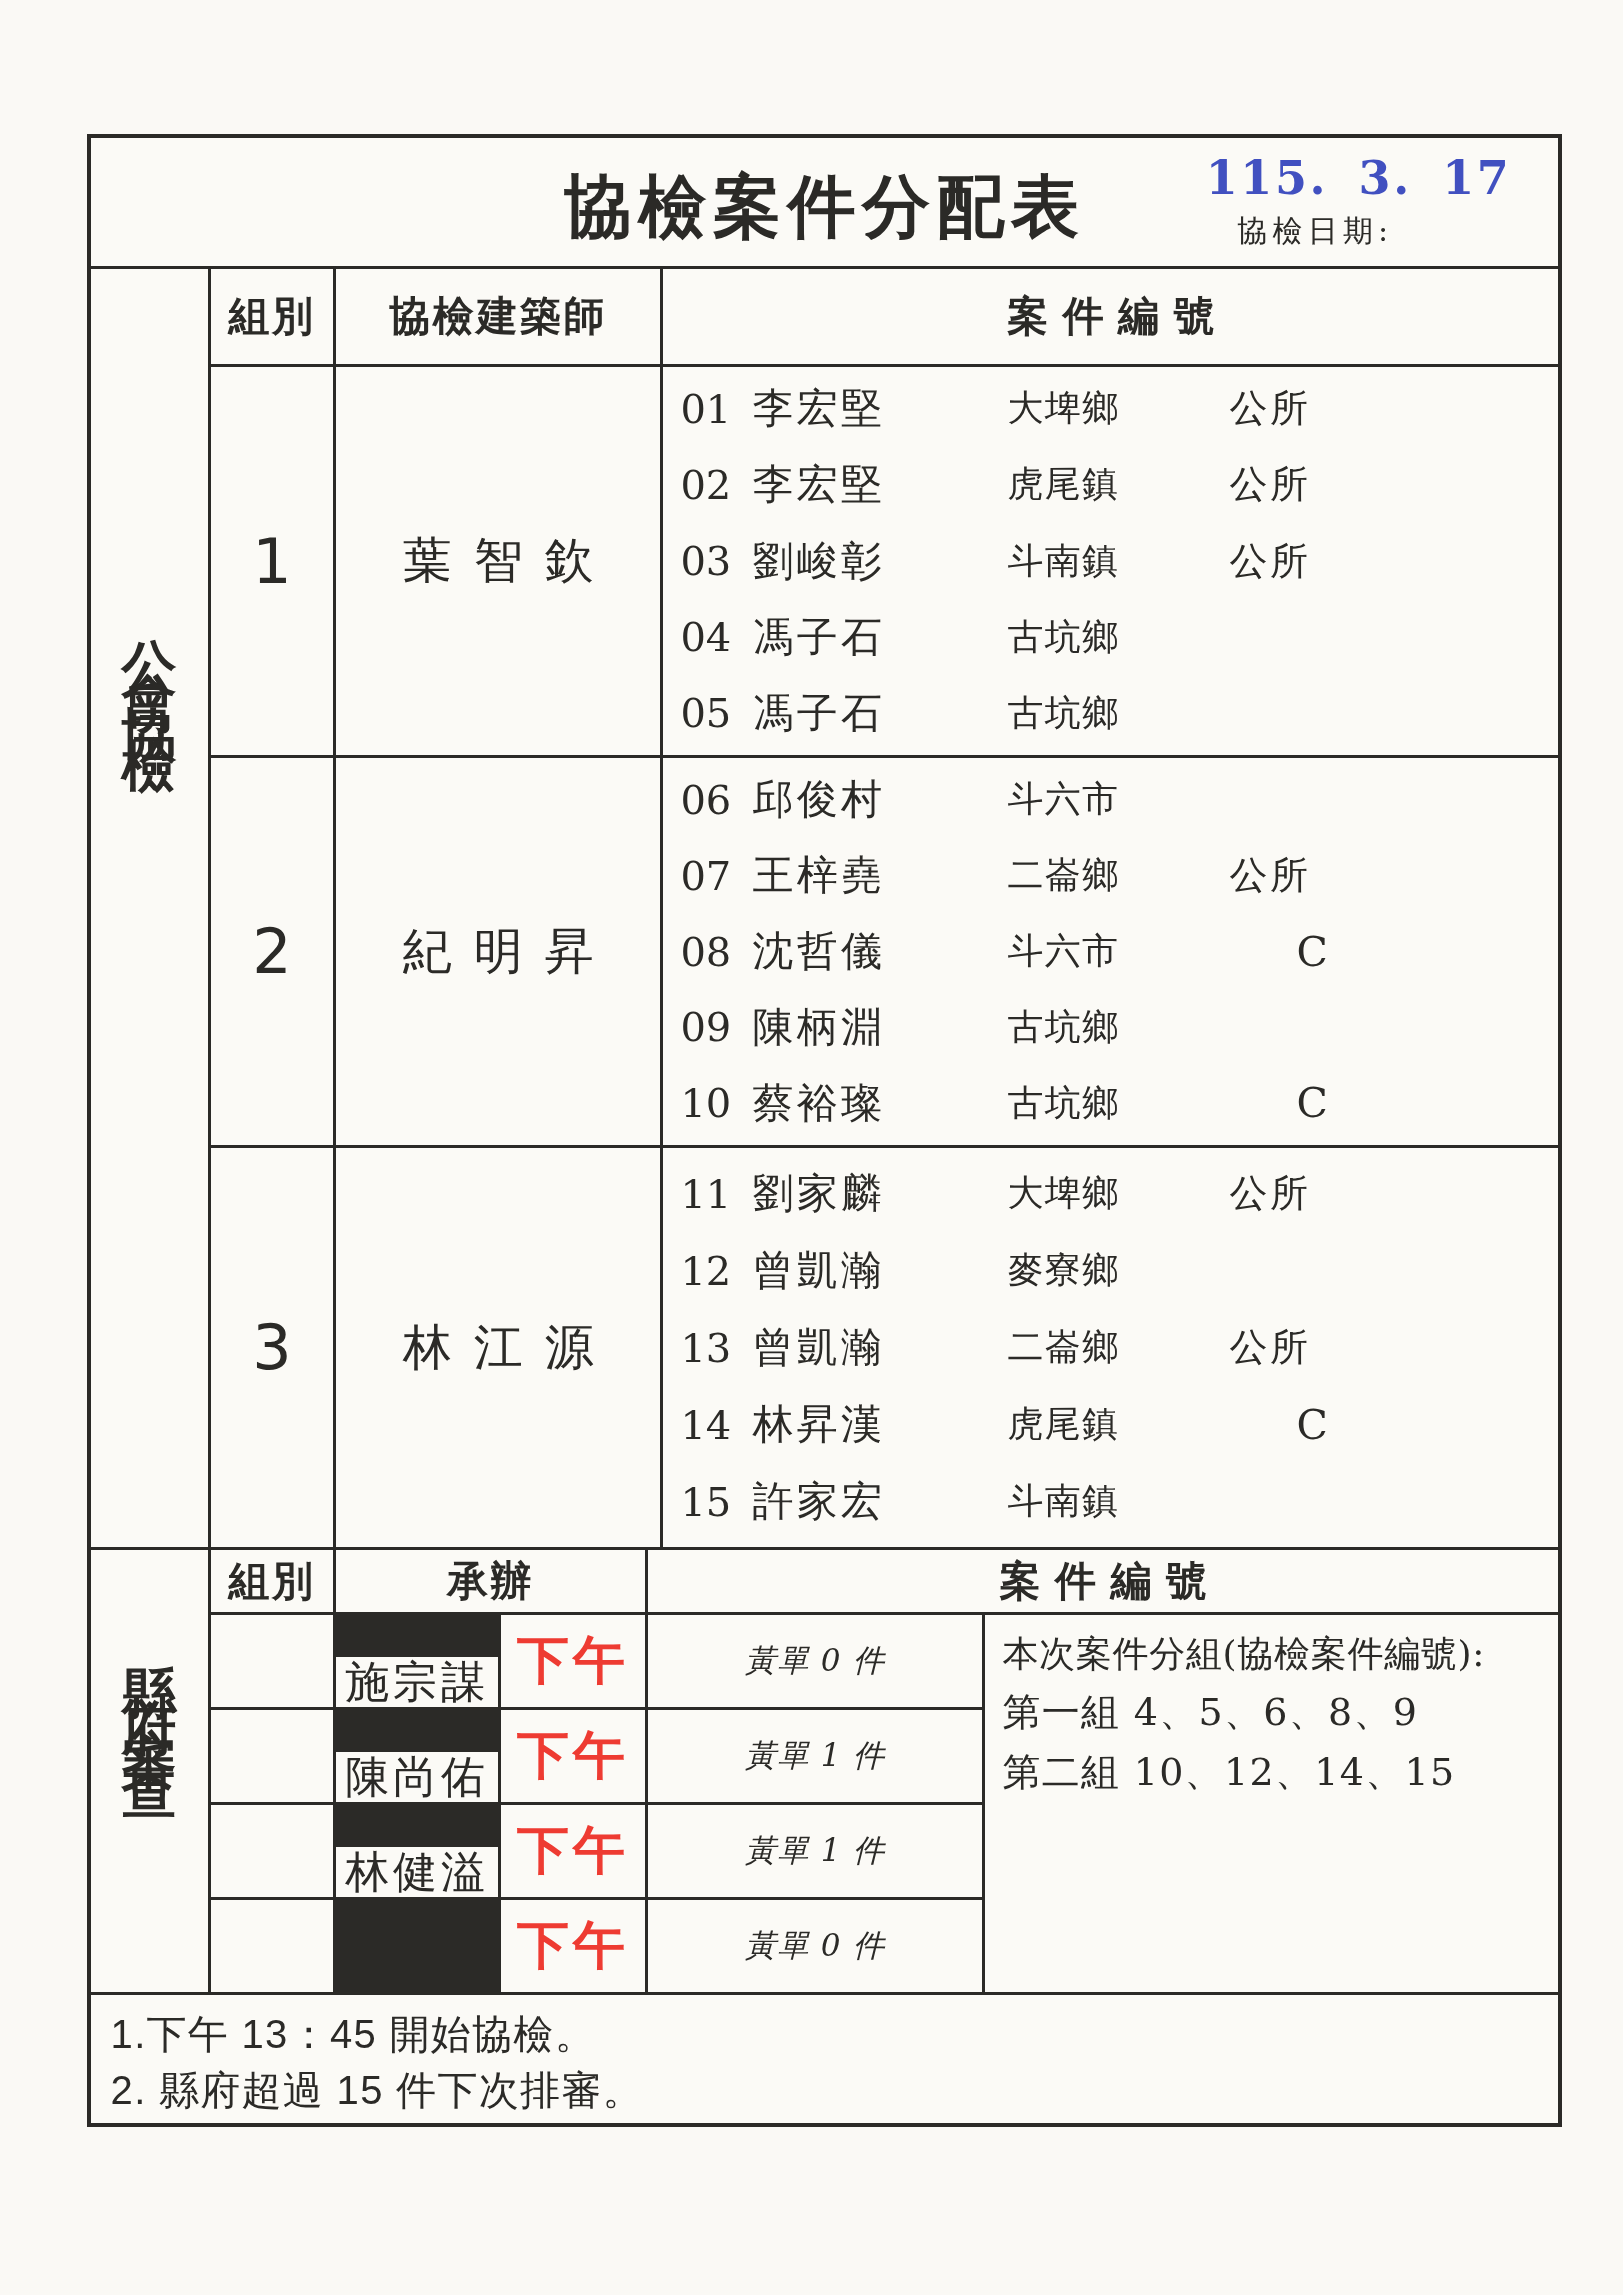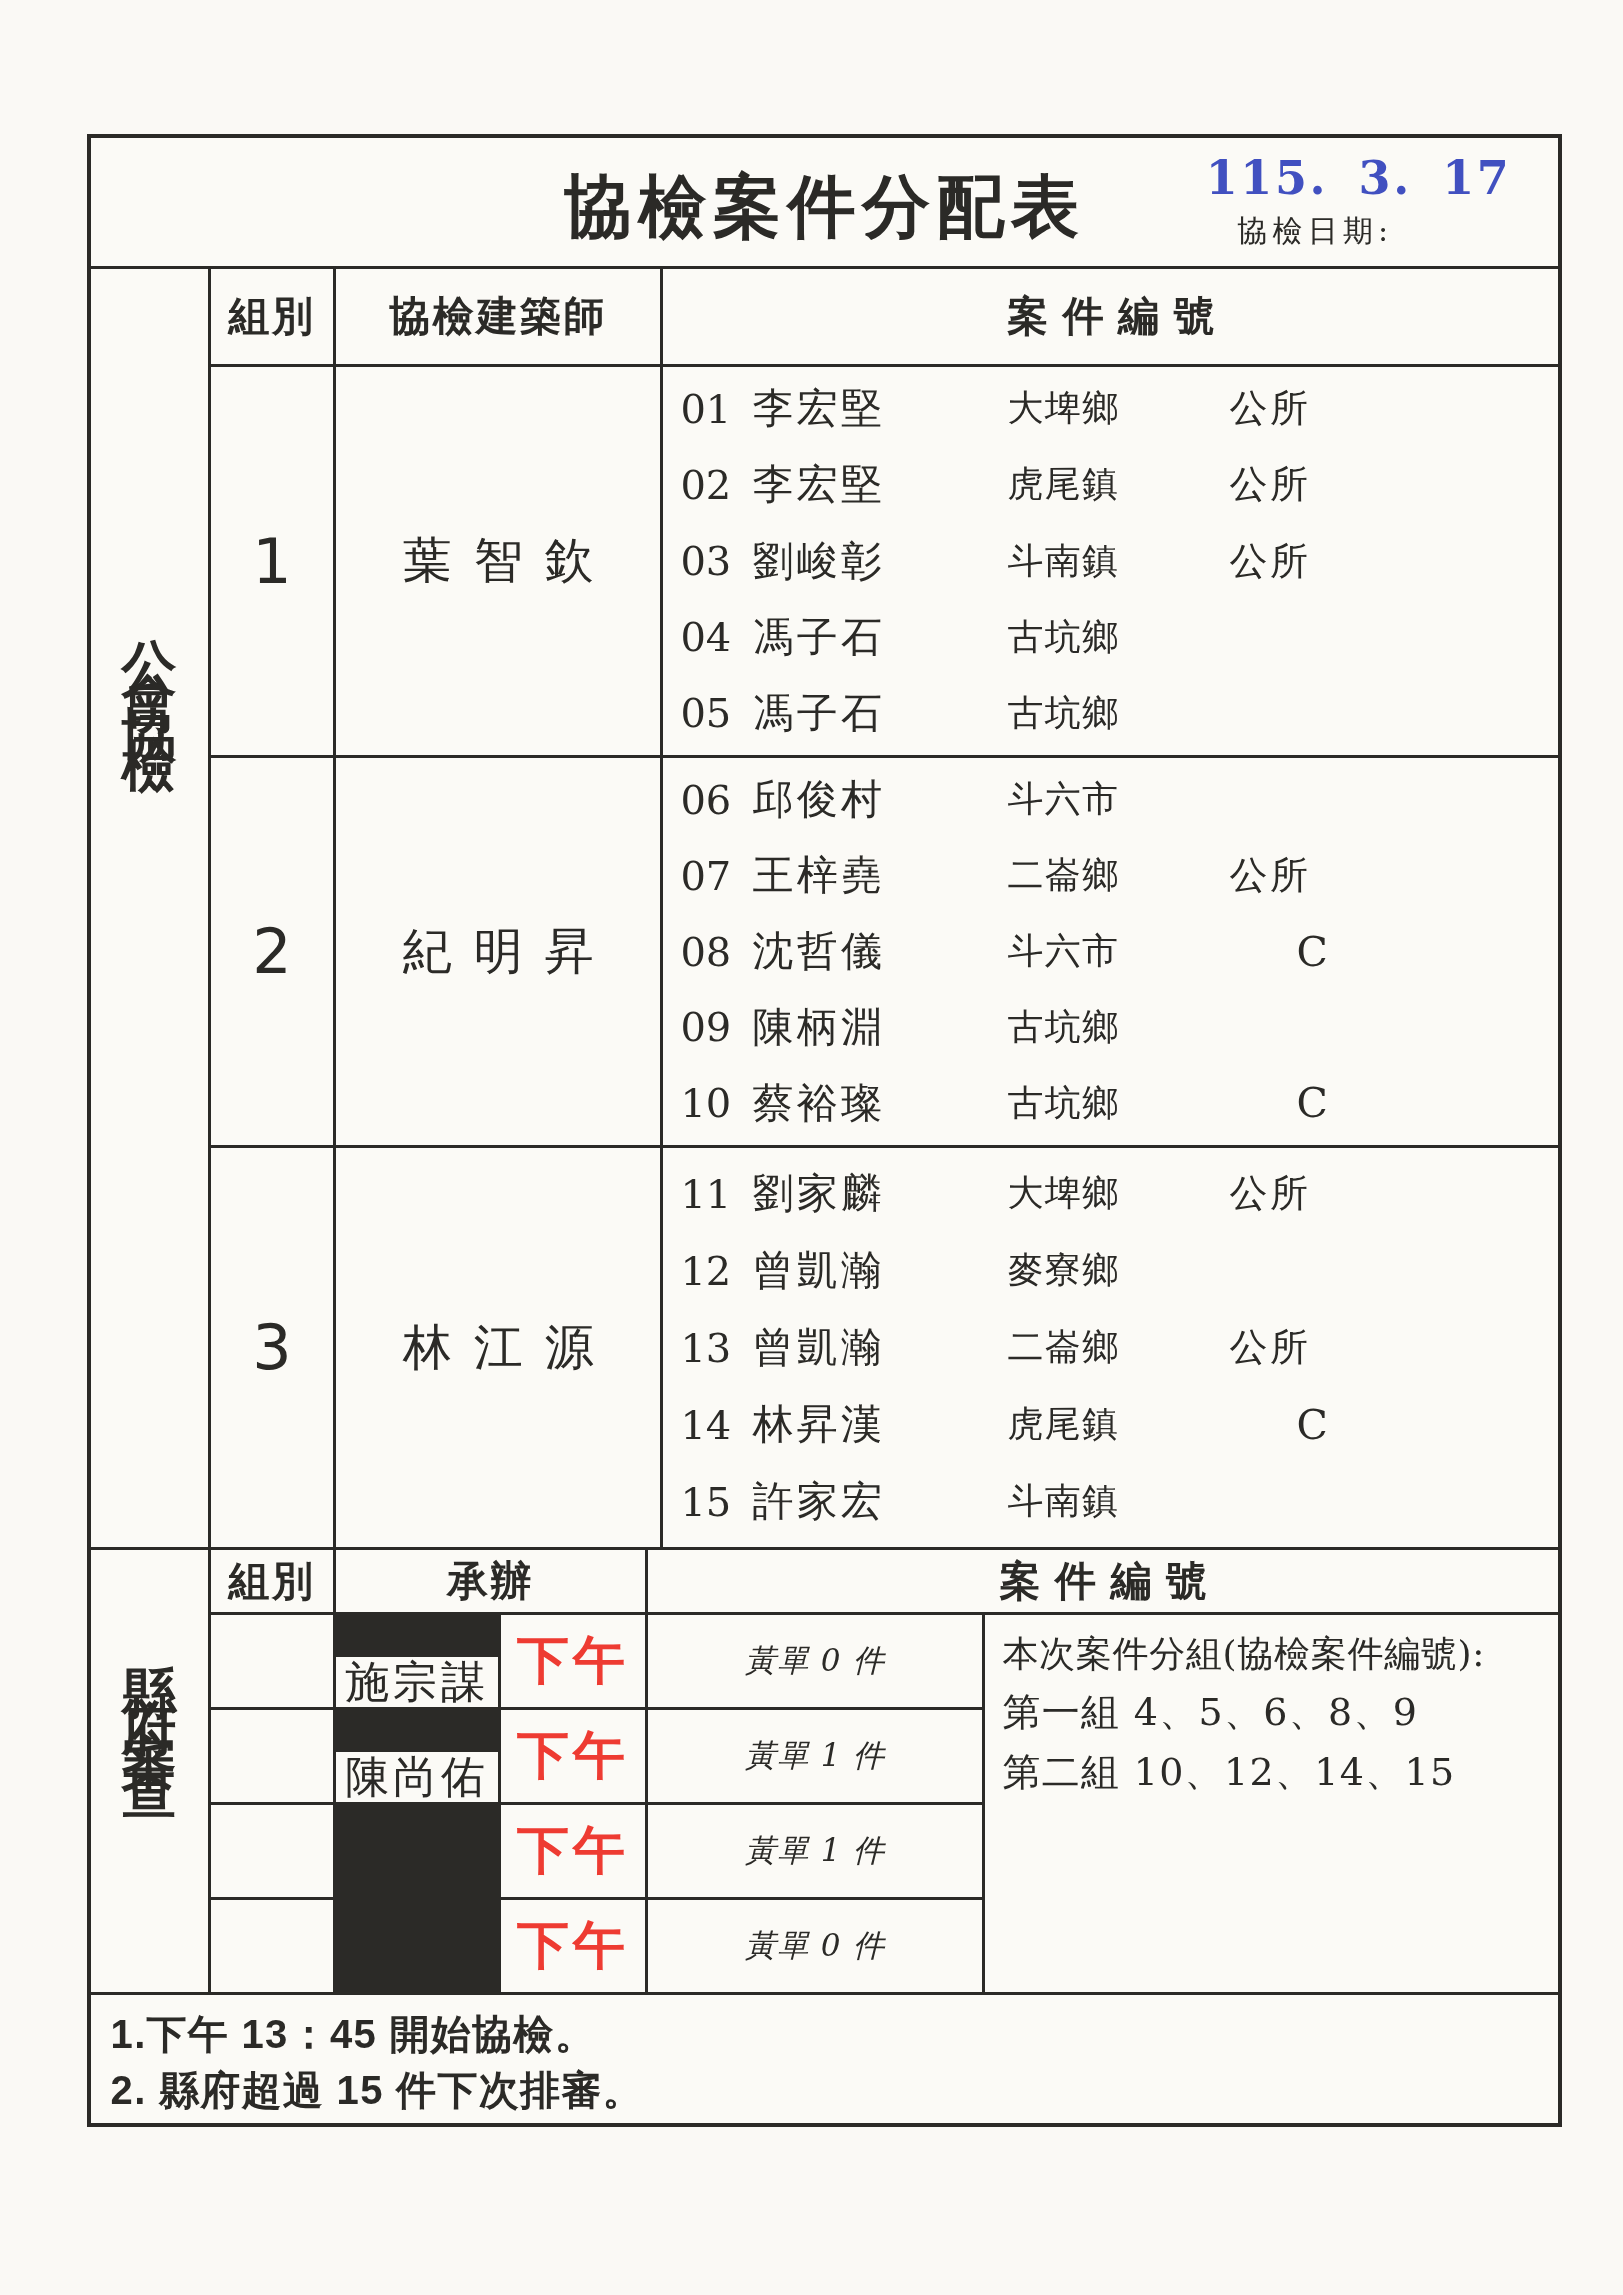--- a/index.html
+++ b/index.html
@@ -81,21 +81,21 @@
   .btime{font-size:52px;color:var(--red);font-weight:bold;
          font-family:"Liberation Sans","DejaVu Sans",sans-serif;letter-spacing:3.9px;}
   .bcount{font-size:31px;letter-spacing:1.3px;font-style:italic;}
   .notebox{padding:10.5px 15.7px 0 17px;}
   .nb-title{font-size:36px;font-weight:normal;line-height:56px;letter-spacing:0.7px;white-space:nowrap;}
   .nb-line{font-size:38px;line-height:60px;letter-spacing:1.3px;white-space:nowrap;}
 
   
   .notes{grid-area:11/1/12/8;padding:10.5px 0 0 19.6px;
     font-family:"Liberation Sans","DejaVu Sans",sans-serif;
-    font-size:40px;line-height:56px;letter-spacing:1.3px;font-weight:bold;}
+    font-size:40px;line-height:56px;letter-spacing:1.3px;}
 </style>
 </head>
 <body>
 
 <div class="sheet">
 
   <div class="cell title-cell">
     <div class="doc-title hei">協檢案件分配表</div>
     <div class="stamp">115. 3. 17</div>
     <div class="stamp-label">協檢日期:</div>
@@ -241,20 +241,21 @@
   <div class="cell center bname" style="grid-area:7/3/8/4">施宗謀</div>
   <div class="cell center btime" style="grid-area:7/4/8/5">下午</div>
   <div class="cell center bcount" style="grid-area:7/5/8/7">黃單 0 件</div>
 
   <div class="cell" style="grid-area:8/2/9/3"></div>
   <div class="cell center bname" style="grid-area:8/3/9/4">陳尚佑</div>
   <div class="cell center btime" style="grid-area:8/4/9/5">下午</div>
   <div class="cell center bcount" style="grid-area:8/5/9/7">黃單 1 件</div>
 
   <div class="cell" style="grid-area:9/2/10/3"></div>
+  <div class="cell center bname" style="grid-area:9/3/10/4">林健溢</div>
   <div class="cell center btime" style="grid-area:9/4/10/5">下午</div>
   <div class="cell center bcount" style="grid-area:9/5/10/7">黃單 1 件</div>
 
   <div class="cell" style="grid-area:10/2/11/3"></div>
   <div class="cell center btime" style="grid-area:10/4/11/5">下午</div>
   <div class="cell center bcount" style="grid-area:10/5/11/7">黃單 0 件</div>
 
   <div class="cell notebox" style="grid-area:7/7/11/8">
     <div class="nb-title">本次案件分組(協檢案件編號):</div>
     <div class="nb-line">第一組 4、5、6、8、9</div>

